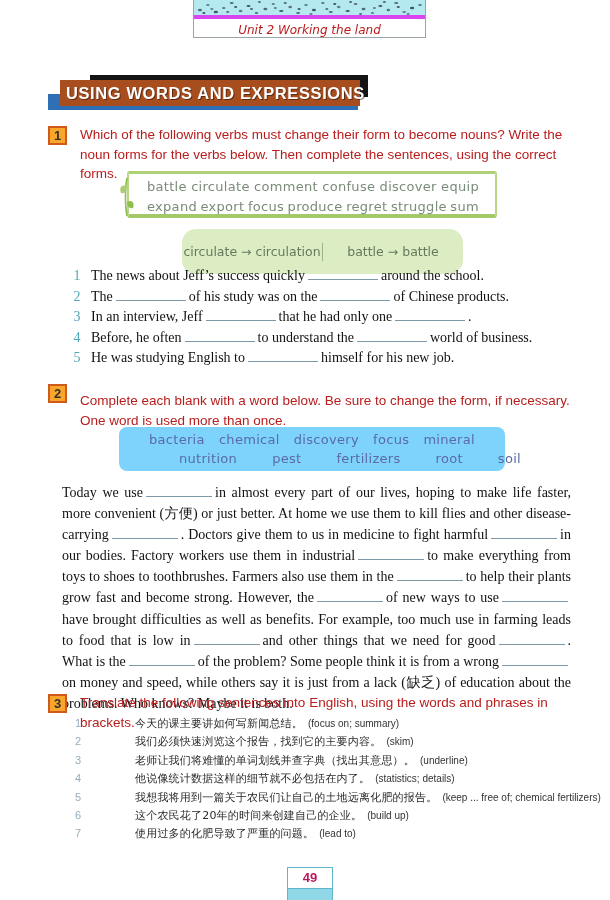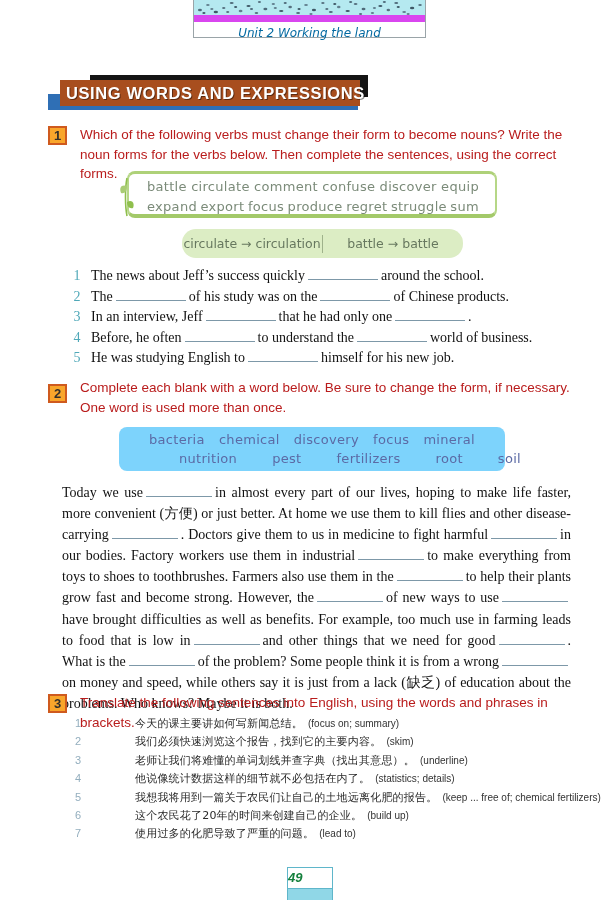--- a/index.html
+++ b/index.html
@@ -3,44 +3,44 @@
 <meta charset="utf-8">
 <style>
   * { margin:0; padding:0; box-sizing:border-box; }
   html,body { width:610px; height:900px; }
   body { background:#fff; font-family:"Liberation Sans", sans-serif; overflow:hidden; }
   .page { position:relative; width:610px; height:900px; background:#ffffff; }
 
   
   .unit-box { position:absolute; left:193px; top:0; width:233px; border:1px solid #9aa4a8; border-top:none; background:#fff; }
   .seeds { display:block; width:100%; height:15px; background:#b5e9f0; }
-  .unit-label { height:22px; line-height:22px; text-align:center; font-style:italic; font-size:12px; color:#0369a1; border-top:7px solid #d946ef; font-family:"DejaVu Sans", sans-serif; }
+  .unit-label { height:22px; line-height:22px; text-align:center; font-style:italic; font-size:12px; color:#b91c1c; border-top:4px solid #d946ef; font-family:"DejaVu Sans", sans-serif; }
 
   
   .banner-black { position:absolute; left:90px; top:75px; width:278px; height:22px; background:#141414; }
   .banner-blue  { position:absolute; left:48px; top:94px; width:310px; height:16px; background:#2f6fb5; }
   .banner-red   { position:absolute; left:60px; top:80px; width:300px; height:26px; background:#a84e1e; }
   .banner-title { position:absolute; left:66px; top:84px; z-index:3; color:#ffffff; font-weight:bold; 
                   font-size:16.5px; letter-spacing:0.6px; text-shadow:1px 1px 0 rgba(0,0,0,0.45); white-space:nowrap; }
 
   
   .badge { position:absolute; width:19px; height:19px; background:#f9a62b; border:2px solid #cf5a1e;
            color:#33302a; font-weight:bold; font-size:13px; text-align:center; line-height:15px; }
   .instr { position:absolute; font-size:13.5px; line-height:19.5px; color:#b91c1c; }
 
   
   .greenbox { position:absolute; left:127px; top:171px; width:370px; height:47px;
-              border:2px solid #b6d787; border-top:3px solid #aed178; border-bottom:4px solid #a3c969; border-radius:8px;
+              border:2px solid #b6d787; border-top:3px solid #aed178; border-bottom:4px solid #a3c969; border-radius:3px;
               padding:3px 16px 0 18px; }
   .leaf { position:absolute; left:-12px; top:2px; }
   .wrow { display:flex; justify-content:space-between; line-height:20px; font-size:13px; color:#7b8b79;
           font-family:"DejaVu Sans", sans-serif; letter-spacing:0.3px; }
 
   
-  .example { position:absolute; left:182px; top:229px; width:281px; height:29px; background:#dcedc4; border-radius:14px;
+  .example { position:absolute; left:182px; top:229px; width:281px; height:45px; background:#dcedc4; border-radius:14px;
              display:flex; align-items:center; font-family:"DejaVu Sans", sans-serif; font-size:12.5px; color:#67785f; }
   .example .half { flex:1; text-align:center; }
   .example .vline { width:1px; height:18px; background:#9fb28b; }
 
   
   .sentences { position:absolute; left:70px; top:266px; width:505px; font-family:"Liberation Serif", serif; }
   .srow { display:flex; line-height:20.6px; font-size:14px; color:#111; }
   .snum { width:14px; margin-right:7px; color:#4fa8b8; text-align:center; flex:none; }
   .stext { flex:1; }
   .blank { display:inline-block; width:70px; height:11px; border-bottom:1px solid #7d98a8; margin:0 3px; }
@@ -58,21 +58,21 @@
 
   
   .translist { position:absolute; left:72px; top:716px; width:534px; }
   .trow { display:flex; align-items:baseline; height:18.4px; white-space:nowrap; }
   .tnum { width:12px; margin-right:8px; color:#93aebe; font-size:11px; flex:none; text-align:center; }
   .tzh { font-size:11px; color:#2a2a2a; font-family:"DejaVu Sans", sans-serif; letter-spacing:0.2px;margin-left:43px; }
   .thint { font-size:10px; color:#333; margin-left:5px; font-family:"Liberation Sans", sans-serif; }
 
   
   .pagenum-box { position:absolute; left:287px; top:867px; width:46px; border:1px solid #5fb6ca; background:#fff; }
-  .pagenum { height:20px; line-height:20px; font-weight:bold; font-size:13px; color:#15803d;font-style:italic; }
+  .pagenum { height:20px; line-height:20px; text-align:center; font-weight:bold; font-size:13px; color:#be185d; }
   .pagenum-bar { height:13px; background:#90d7e7; border-top:1px solid #5fb6ca; }
 </style>
 </head>
 <body>
 
 <div class="page">
 
   <div class="unit-box">
     <svg class="seeds" viewBox="0 0 233 15" preserveAspectRatio="none">
       <ellipse cx="6" cy="10" rx="2" ry="1.2" fill="#4f6b7a"></ellipse>
@@ -181,21 +181,21 @@
         <span class="snum">4</span>
         <span class="stext">Before, he often<span class="blank"></span>to understand the<span class="blank"></span>world of business.</span>
       </div>
       <div class="srow">
         <span class="snum">5</span>
         <span class="stext">He was studying English to<span class="blank"></span>himself for his new job.</span>
       </div>
     </div>
 
   <span class="badge" style="left:48px; top:384px;">2</span>
-  <div class="instr" style="left:80px; top:378px; width:494px;">Complete each blank with a word below. Be sure to change the form, if necessary. One word is used more than once.</div>
+  <div class="instr" style="left:80px; top:391px; width:494px;">Complete each blank with a word below. Be sure to change the form, if necessary. One word is used more than once.</div>
 
   <div class="purplebox">
     <div class="prow">
         <span>bacteria</span>
         <span>chemical</span>
         <span>discovery</span>
         <span>focus</span>
         <span>mineral</span>
       </div>
     <div class="prow prow2">

